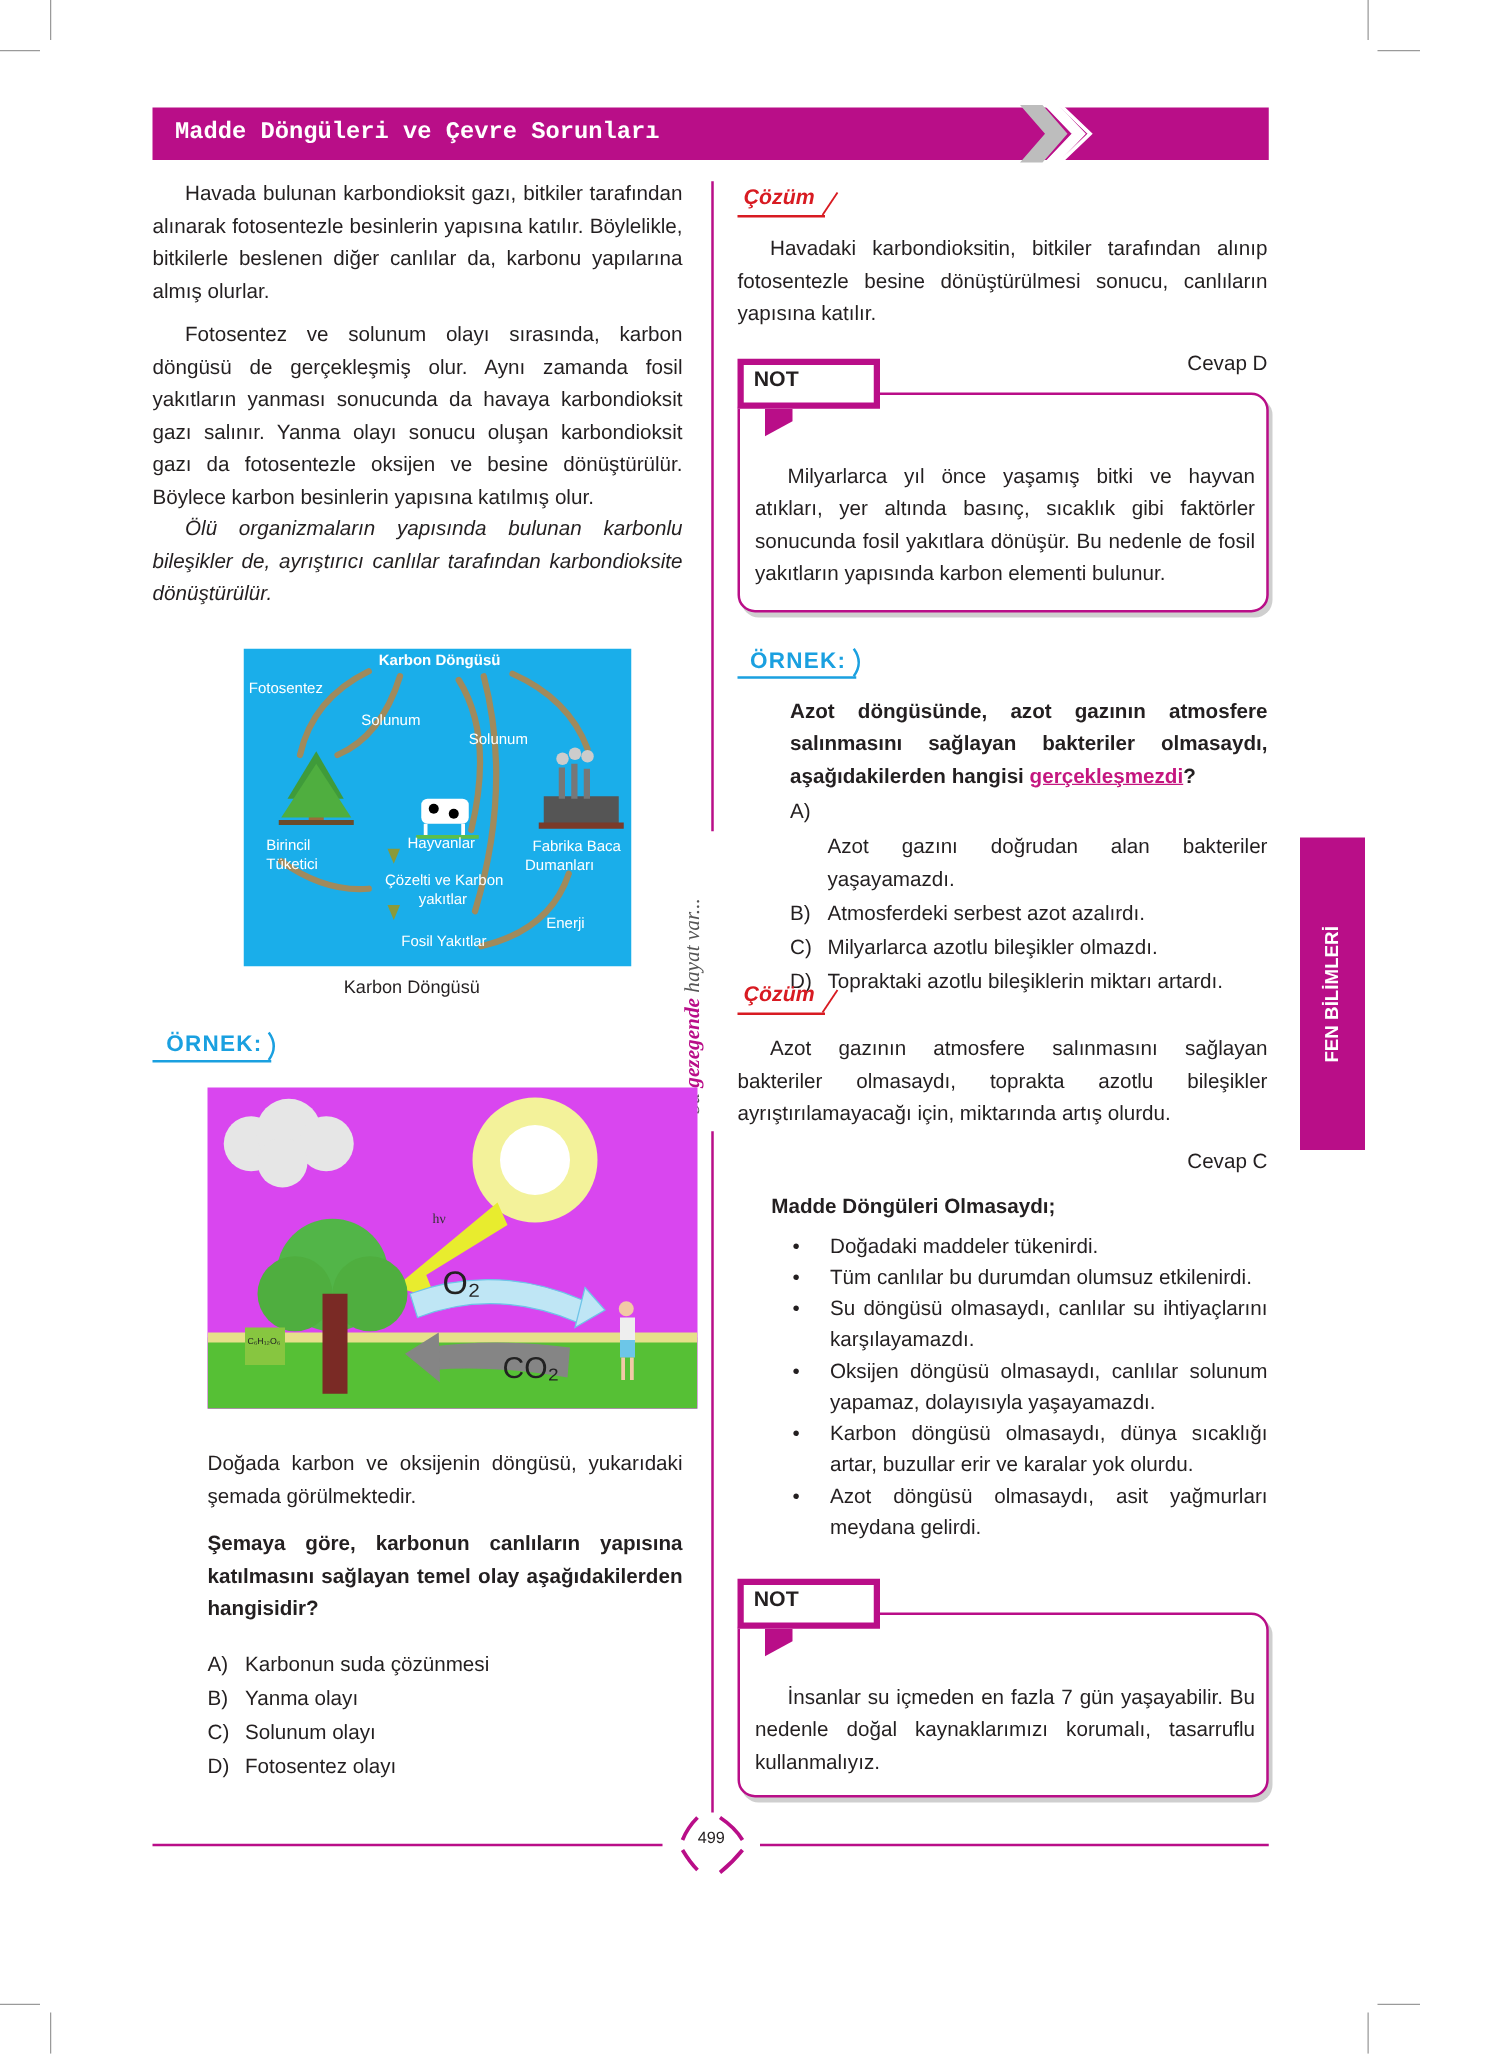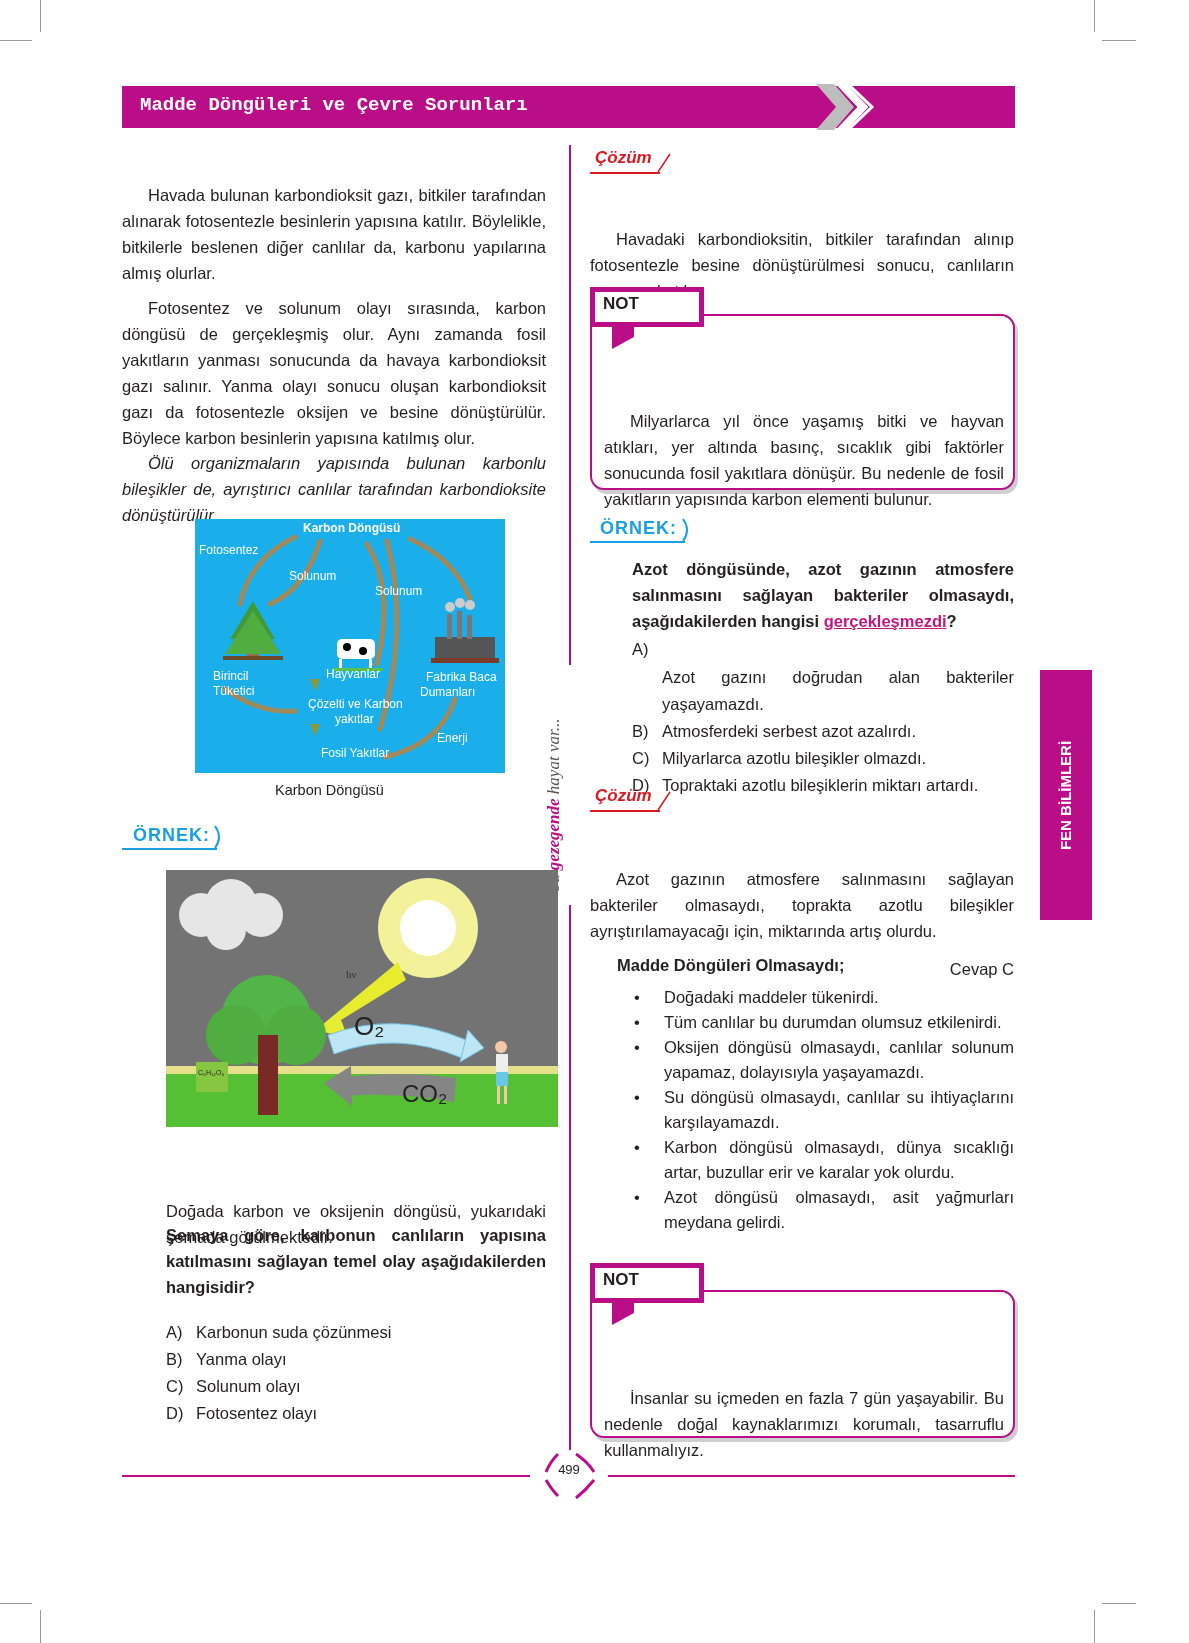--- a/index.html
+++ b/index.html
@@ -3,21 +3,21 @@
 <meta charset="utf-8">
 <style>
   * { box-sizing: border-box; margin: 0; padding: 0; }
   html, body { width: 1189px; height: 1643px; background: #ffffff; overflow: hidden; }
   body { position: relative; font-family: "Liberation Sans", sans-serif; color: #231f20; }
   .abs { position: absolute; }
   .crop { position: absolute; background: #9a9a9a; }
   .header-bar { left: 122px; top: 86px; width: 893px; height: 42px; background: #b90e88; }
   .header-title { left: 140px; top: 94px; color: #fff; font-size: 19px; font-weight: bold; font-family: Liberation Mono, monospace; }
   .chev { left: 812px; top: 80px; }
-  .para { font-size: 16.5px; line-height: 26px; text-align: justify; color: #231f20; margin-top: 40px; }
+  .para { font-size: 16.5px; line-height: 26px; text-align: justify; color: #231f20; }
   .para .ind { display: inline-block; width: 26px; }
   .col-left { left: 122px; width: 424px; }
   .col-right { left: 590px; width: 424px; }
   .divider { left: 569px; top: 145px; width: 2px; background: #b90e88; }
   .cozum { font-size: 17px; font-weight: bold; color: #d81b22; font-style: italic; }
   .cozum-line { height: 1.5px; background: #d81b22; }
   .ornek { font-size: 18px; font-weight: bold; color: #1aa0e0; letter-spacing: 1px; }
   .ornek-line { height: 2px; background: #1aa0e0; }
   .note-box { border: 2.5px solid #b90e88; border-radius: 14px; background: #fff; box-shadow: 3px 4px 0 #cfcfcf; }
   .note-tag { background: #fff; border: 5px solid #b90e88; font-weight: bold; font-size: 17px; color: #231f20; padding: 2px 8px; }
@@ -27,21 +27,21 @@
   .hl { color: #c4167f; text-decoration: underline; }
   .side-tab { left: 1040px; top: 670px; width: 52px; height: 250px; background: #b90e88; }
   .side-tab-text { left: 1040px; top: 670px; width: 52px; height: 250px; display:flex; align-items:center; justify-content:center; }
   .side-tab-text span { transform: rotate(-90deg); white-space: nowrap; color:#fff; font-weight:bold; font-size:15px; }
   .vert-motto { left: 534px; top: 690px; width: 40px; height: 230px; display:flex; align-items:center; justify-content:center; }
   .vert-motto span { transform: rotate(-90deg); white-space: nowrap; font-family: "Liberation Serif", serif; font-style: italic; font-size: 17px; color:#555; }
   .vert-motto b { color: #b90e88; }
   .carbon-diag { left: 195px; top: 519px; width: 310px; height: 254px; background: #1aaeea; }
   .cd-label { position: absolute; color: #fff; font-size: 12px; line-height: 14px; }
   .caption { font-size: 14.5px; }
-  .nature { left: 166px; top: 870px; width: 392px; height: 257px; background: #737373; overflow: hidden; }
+  .nature { left: 166px; top: 870px; width: 392px; height: 257px; background: #d946ef; overflow: hidden; }
   .bullet-list { list-style: none; }
   .bullet-list li { position: relative; padding-left: 44px; font-size: 16.5px; line-height: 25px; text-align: justify; }
   .bullet-list li::before { content: "•"; position: absolute; left: 14px; top: 0; }
   .footer-line { top: 1475px; height: 2px; background: #b90e88; }
 </style>
 </head>
 <body>
 
 <div class="crop" style="left:40px;top:0;width:1px;height:32px;"></div>
 <div class="crop" style="left:0;top:40px;width:32px;height:1px;"></div>
@@ -218,22 +218,22 @@
 <svg class="abs" style="left:656px;top:790px;" width="18" height="22">
     <line x1="2" y1="20" x2="14" y2="2" stroke="#d81b22" stroke-width="1.5"></line>
   </svg>
 <div class="abs para col-right" style="top:826px;"><span class="ind"></span><span>Azot gazının atmosfere salınmasını sağlayan bakteriler olmasaydı, toprakta azotlu bileşikler ayrıştırılamayacağı için, miktarında artış olurdu.</span></div>
 <div class="abs para" style="left:900px;top:916px;width:114px;text-align:right;">Cevap C</div>
 
 <div class="abs" style="left:617px;top:956px;font-weight:bold;font-size:16.5px;">Madde Döngüleri Olmasaydı;</div>
 <ul class="abs bullet-list" style="left:620px;top:985px;width:394px;">
   <li>Doğadaki maddeler tükenirdi.</li>
   <li>Tüm canlılar bu durumdan olumsuz etkilenirdi.</li>
+  <li>Su döngüsü olmasaydı, canlılar su ihtiyaçlarını karşılayamazdı.</li>
   <li>Oksijen döngüsü olmasaydı, canlılar solunum yapamaz, dolayısıyla yaşayamazdı.</li>
-  <li>Su döngüsü olmasaydı, canlılar su ihtiyaçlarını karşılayamazdı.</li>
   <li>Karbon döngüsü olmasaydı, dünya sıcaklığı artar, buzullar erir ve karalar yok olurdu.</li>
   <li>Azot döngüsü olmasaydı, asit yağmurları meydana gelirdi.</li>
 </ul>
 
 <div class="abs note-box" style="left:590px;top:1290px;width:425px;height:148px;"></div>
 <div class="abs note-tag" style="left:590px;top:1263px;width:114px;height:40px;"><span>NOT</span></div>
 <svg class="abs" style="left:612px;top:1303px;" width="24" height="24">
     <polygon points="0,0 22,0 22,10 0,22" fill="#b90e88"></polygon>
   </svg>
 <div class="abs para" style="left:604px;top:1345px;width:400px;"><span class="ind"></span><span>İnsanlar su içmeden en fazla 7 gün yaşayabilir. Bu nedenle doğal kaynaklarımızı korumalı, tasarruflu kullanmalıyız.</span></div>

